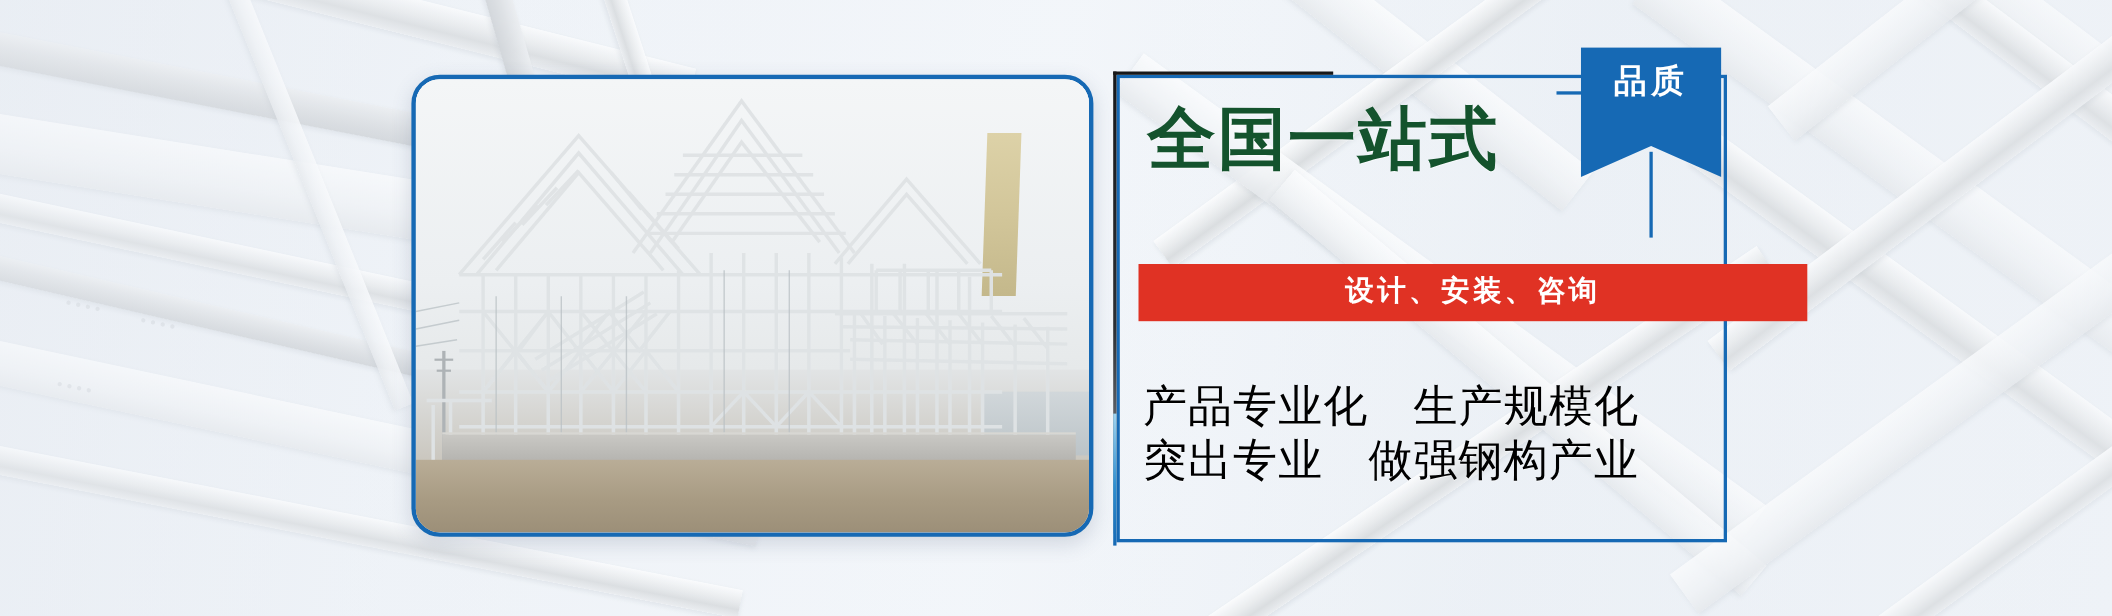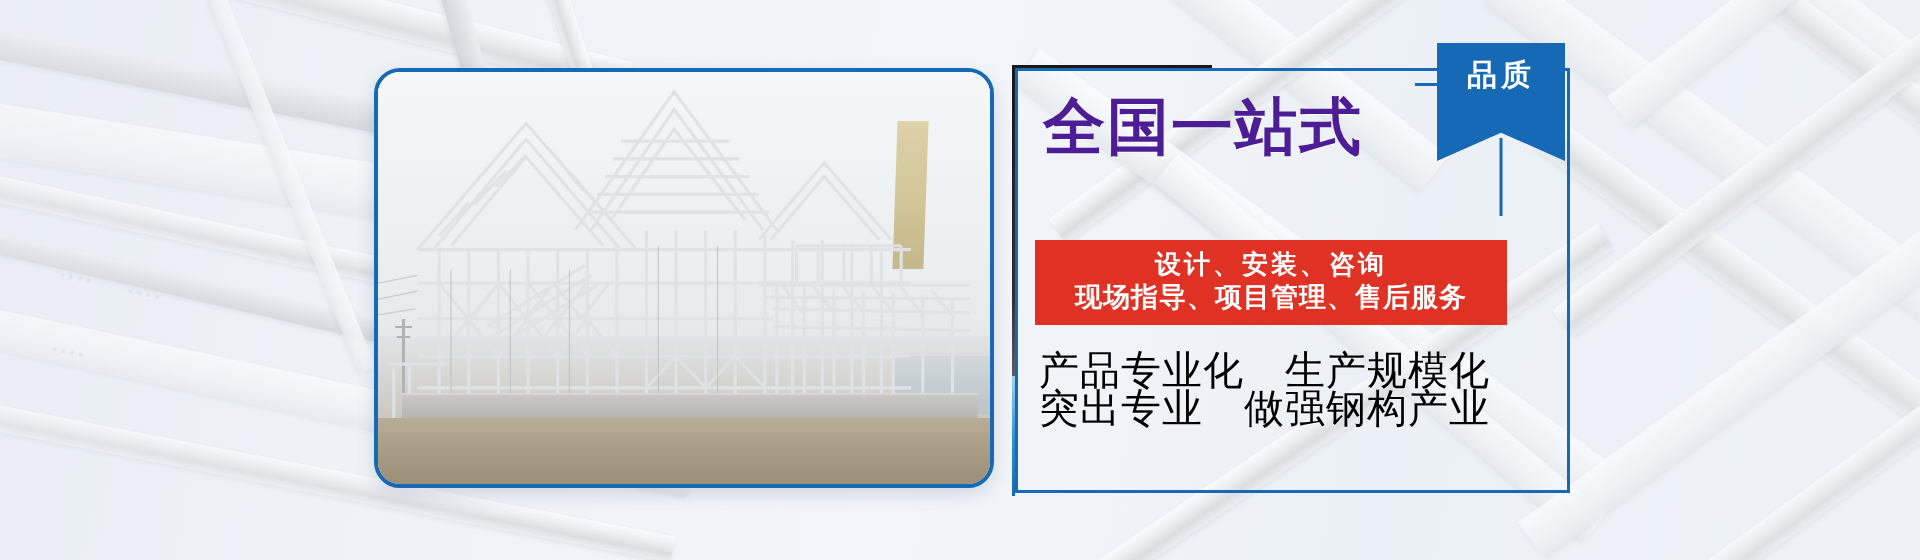--- a/index.html
+++ b/index.html
@@ -133,40 +133,40 @@
   }
   .frame-blue-bottomleft{
     position:absolute; left:-3px; bottom:-3px;
     width:3px; height:120px;
     background:linear-gradient(180deg,#9fd3ef 0%,#2f8fd0 55%,#1669b4 100%);
   }
 
   .headline{
     position:absolute; left:28px; top:28px;
     font-size:62px; font-weight:bold;
-    color:#4c1d95;
+    color:#14532d;
     letter-spacing:2px;
     line-height:1;
     white-space:nowrap;
     text-shadow:0 1px 0 rgba(255,255,255,.6);
   }
 
   .subhead{
     position:absolute; left:28px; top:108px;
     font-size:44px; font-weight:bold;
     color:#1a6fbb;
     letter-spacing:2px;
     line-height:1;
     white-space:nowrap;
     text-shadow:0 1px 0 rgba(255,255,255,.6);
   }
 
   .red-box{
     position:absolute; left:20px; top:172px;
-    width:472px; padding:9px 0 11px;
+    width:608px; padding:9px 0 11px;
     background:#e03224;
     text-align:center;
   }
   .red-box .rl{
     display:block;
     color:#ffffff;
     font-size:26px; font-weight:bold;
     letter-spacing:3px;
     line-height:1.22;
     white-space:nowrap;
@@ -176,21 +176,21 @@
   .slogan{
     position:absolute; left:24px;
     font-size:40px; font-weight:normal;
     color:#000000;
     letter-spacing:1px;
     line-height:1;
     white-space:nowrap;
     text-shadow:0 1px 0 rgba(255,255,255,.55);
   }
   .slogan.l1{ top:282px; }
-  .slogan.l2{ top:320px; }
+  .slogan.l2{ top:331px; }
 
   
   .badge{
     position:absolute;
     left:1437px; top:43px;
     width:128px; height:118px;
     z-index:5;
   }
   .badge-body{
     position:absolute; inset:0;
@@ -351,21 +351,20 @@
     <div class="frame-outline"></div>
     <div class="frame-dark-top"></div>
     <div class="frame-dark-left"></div>
     <div class="frame-blue-bottomleft"></div>
 
     <div class="headline">全国一站式</div>
 
 
     <div class="red-box">
       <span class="rl">设计、安装、咨询</span>
-      <span class="rl wide">现场指导、项目管理、售后服务</span>
     </div>
 
     <div class="slogan l1">产品专业化　生产规模化</div>
     <div class="slogan l2">突出专业　做强钢构产业</div>
   </div>
 
   <div class="badge">
     <div class="badge-tick"></div>
     <div class="badge-stem"></div>
     <div class="badge-body"></div>

